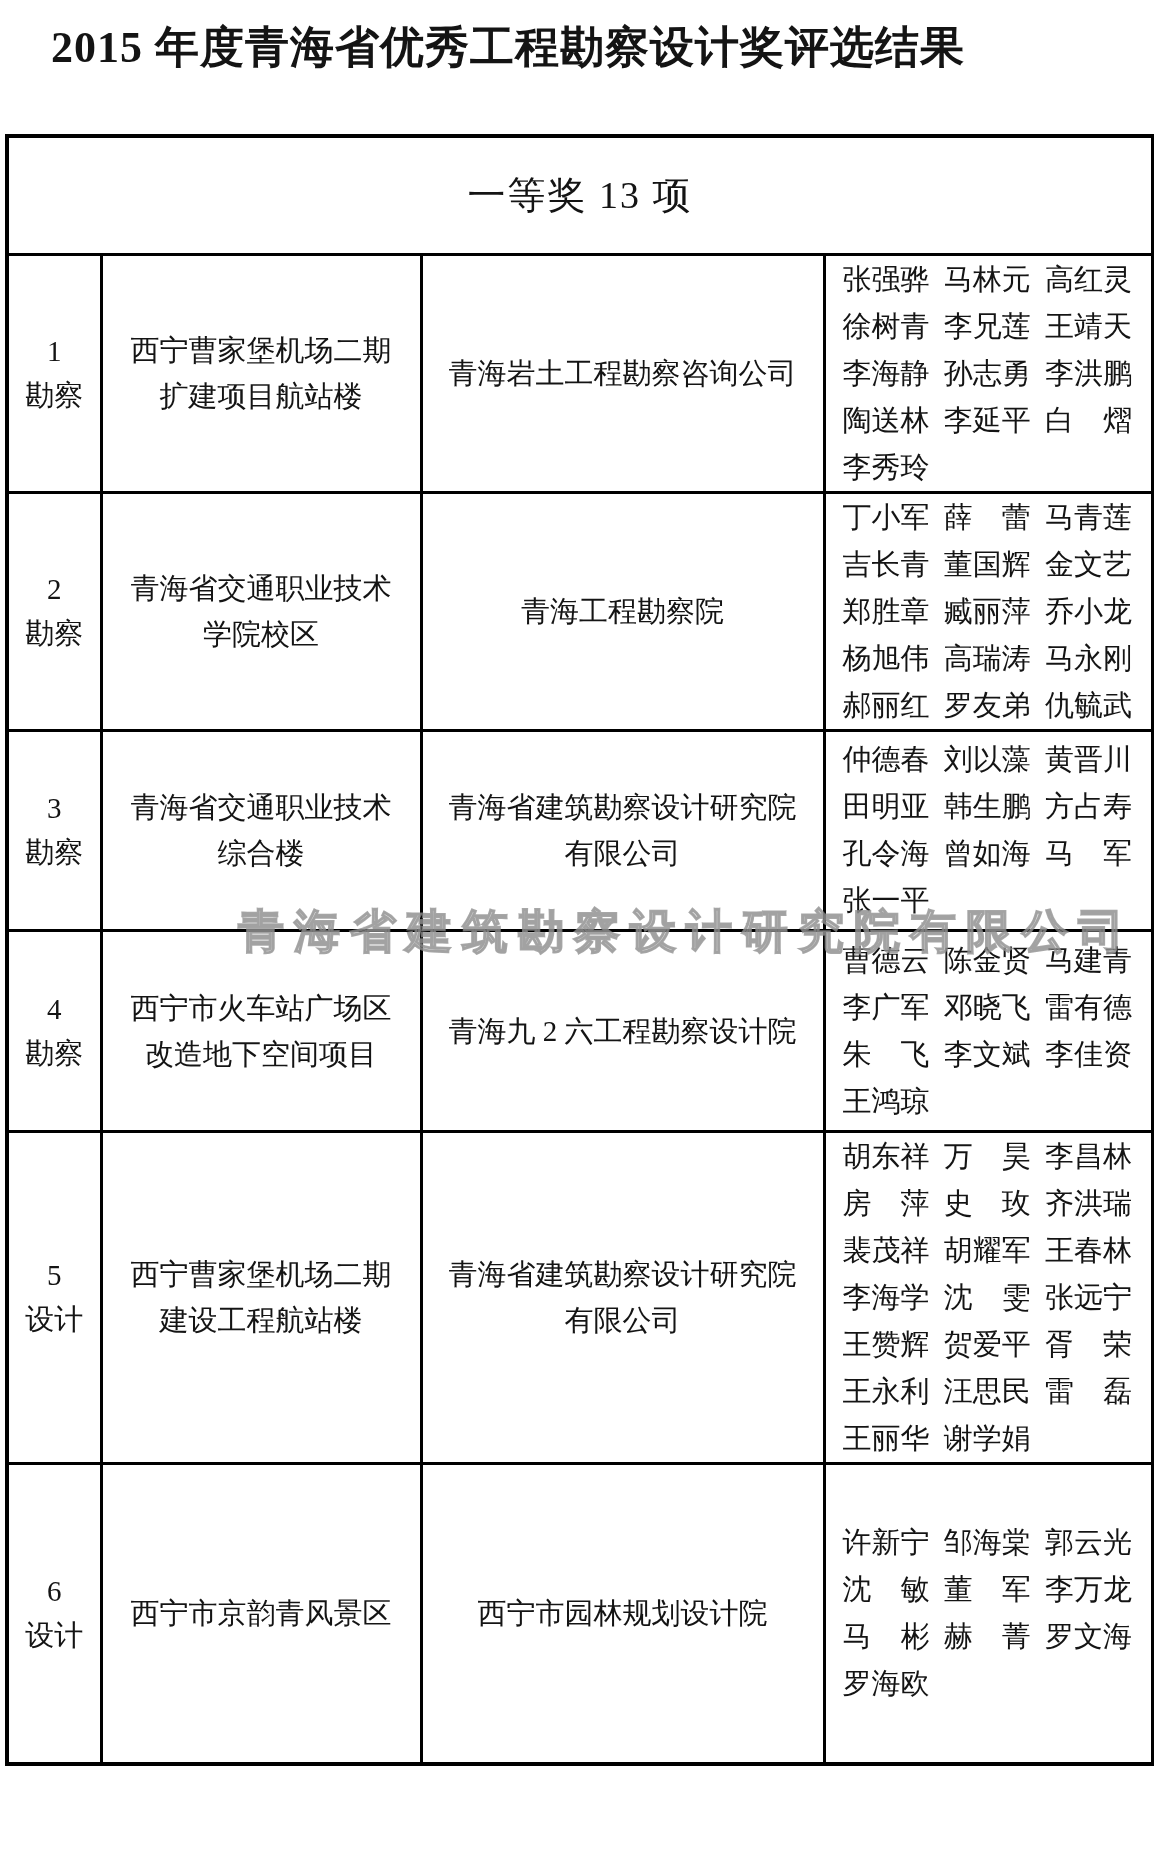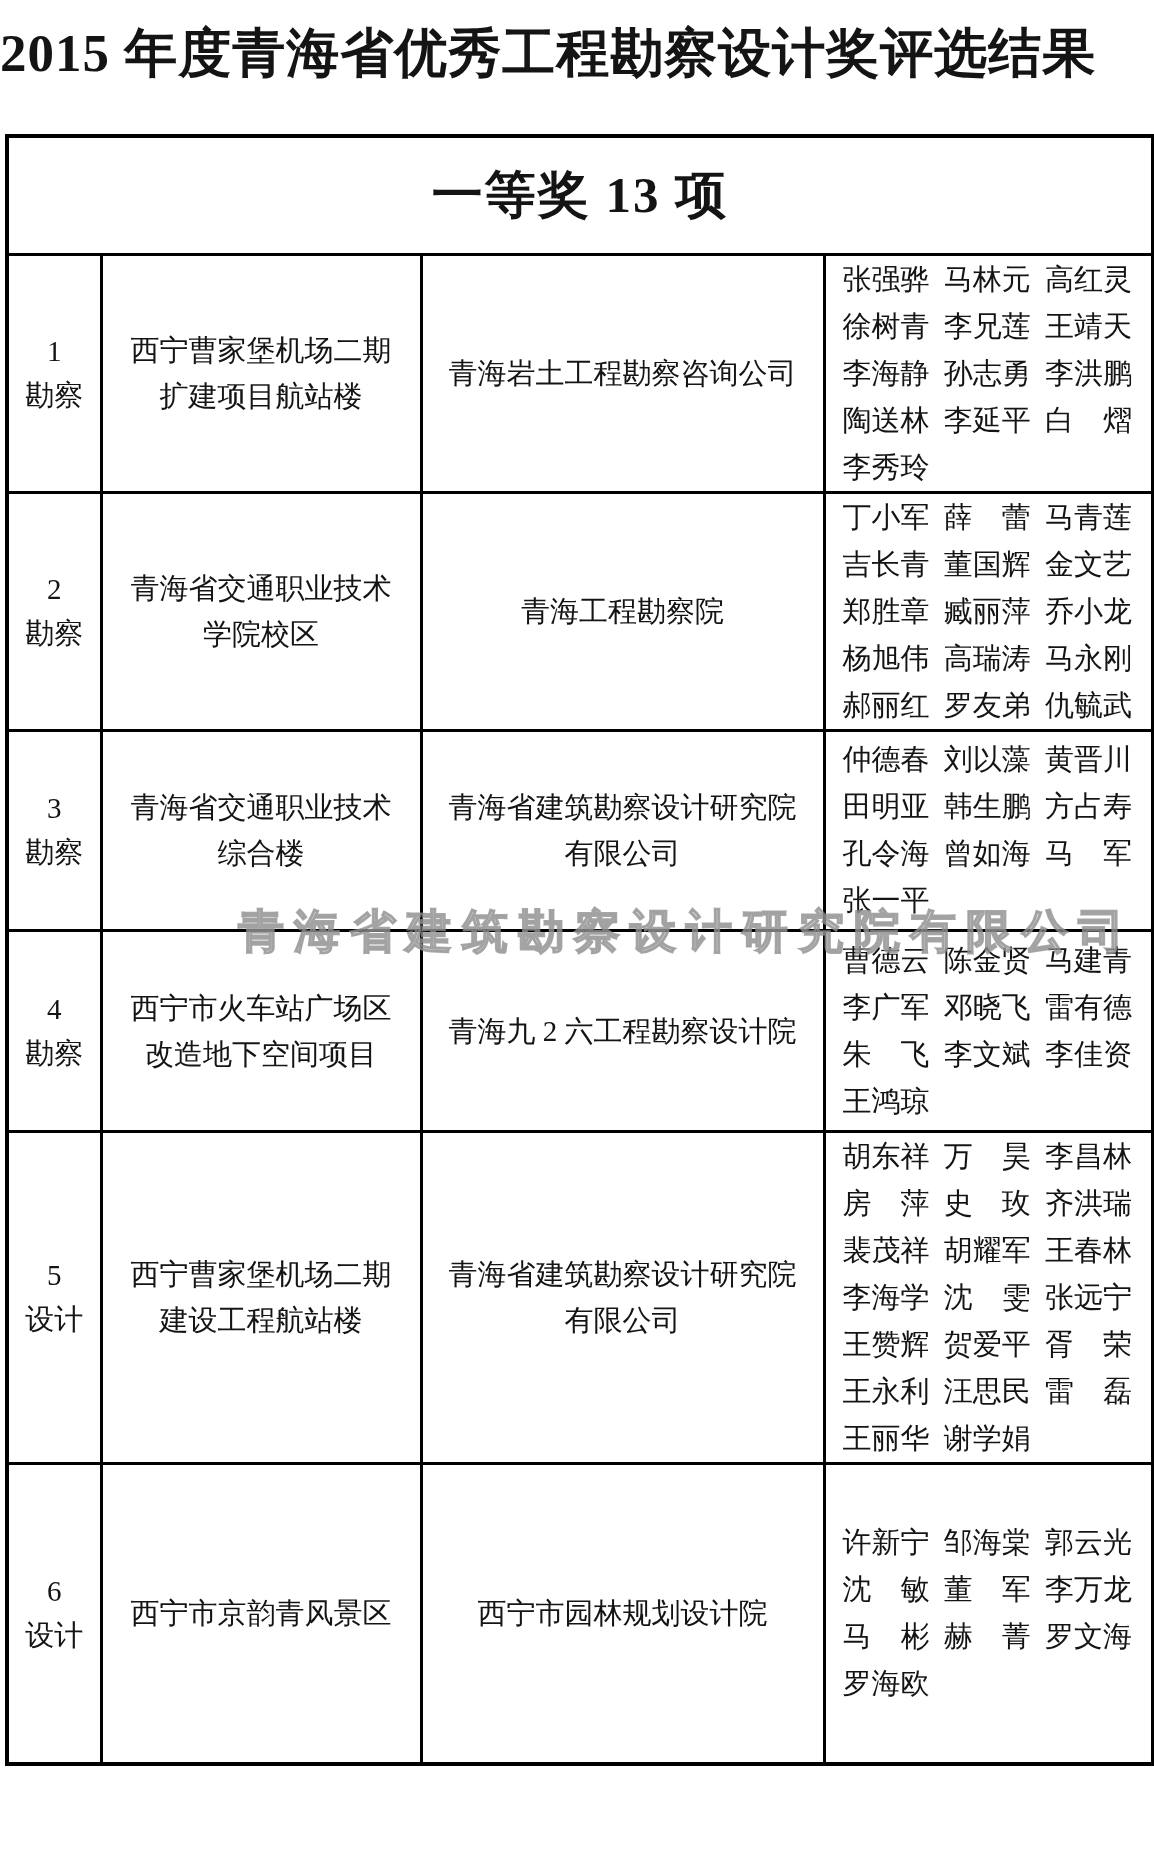--- a/index.html
+++ b/index.html
@@ -7,40 +7,41 @@
     width: 1154px; height: 1849px;
     background: #ffffff;
     font-family: "Liberation Serif", "DejaVu Serif", serif;
     color: #141414;
     position: relative;
     overflow: hidden;
   }
   .doc-title {
     position: absolute;
     top: 18px; left: 0; width: 1016px;
-    font-size: 53px;
+    text-align: center;
+    font-size: 44px;
     font-weight: bold;
     letter-spacing: 1px;
     white-space: nowrap;
   }
   table.awards {
     position: absolute;
     left: 5px; top: 134px;
     width: 1146px;
     border-collapse: collapse;
     table-layout: fixed;
   }
   table.awards, table.awards td {
     border: 3px solid #000;
   }
   table.awards { border-width: 4px; }
   td { vertical-align: middle; text-align: center; font-size: 29px; line-height: 46px; }
   td.banner-cell {
-    font-size: 51px;
-    font-weight: bold;
+    font-size: 38px;
+    font-weight: normal;
     letter-spacing: 2px;
   }
   td.head {
     font-weight: bold;
     font-size: 30px;
   }
   td.head.sp { letter-spacing: 16px; text-indent: 16px; }
   td.index-cell div { line-height: 44px; }
   td.lines { white-space: pre-line; }
   td.personnel-cell {

